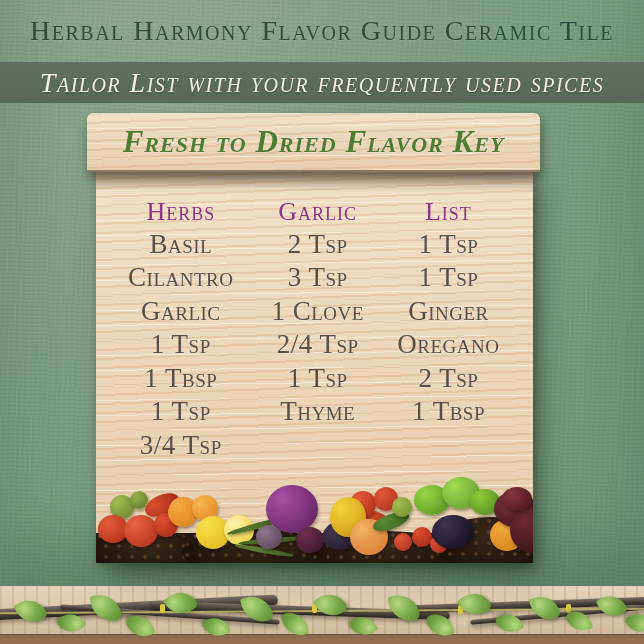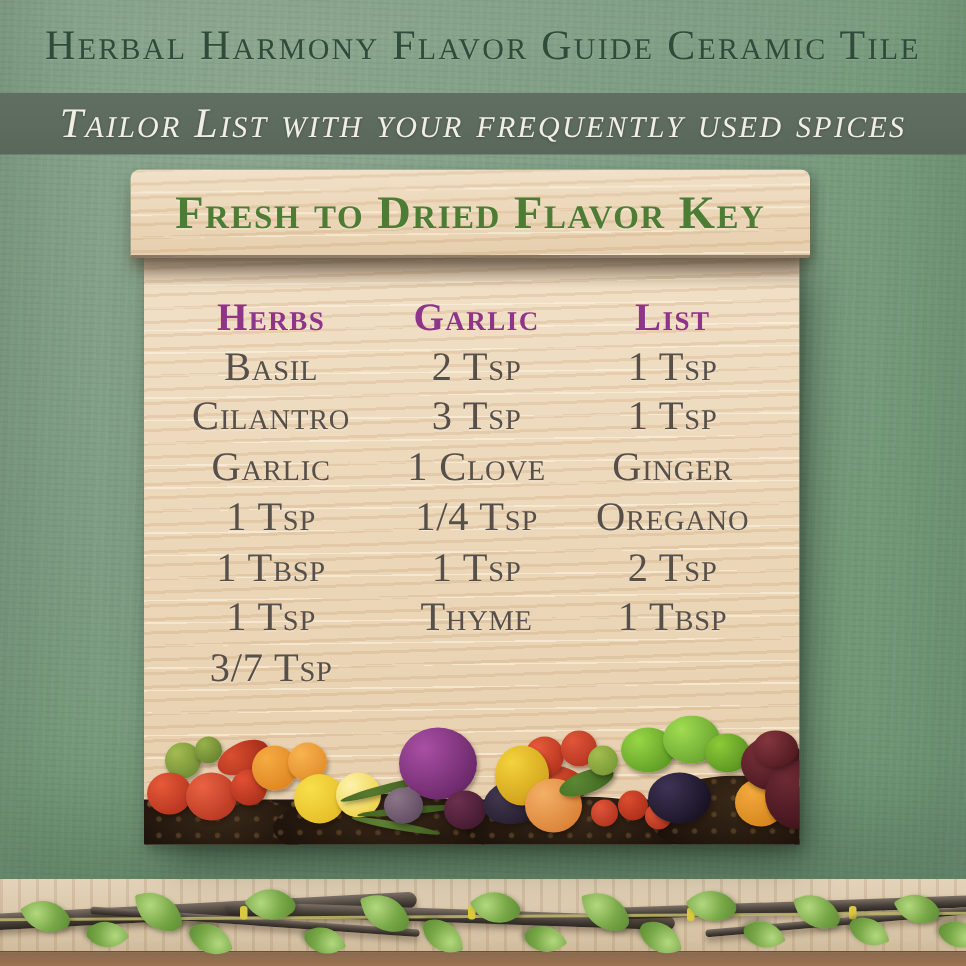--- a/index.html
+++ b/index.html
@@ -32,32 +32,32 @@
     background-image:
       repeating-linear-gradient(178deg, rgba(190,140,92,.20) 0 2px, rgba(0,0,0,0) 2px 9px),
       repeating-linear-gradient(179.3deg, rgba(255,246,228,.55) 0 1px, rgba(0,0,0,0) 1px 15px),
       linear-gradient(180deg,#f1e1c8 0%,#ecd8ba 45%,#e6cfae 100%);}
   .plank{position:absolute;left:0;top:0;width:100%;height:57px;z-index:3;
     border-radius:6px 6px 2px 2px;
     border-bottom:2px solid rgba(58,41,28,.55);
     box-shadow:0 10px 12px -2px rgba(70,48,30,.45), 3px 3px 8px rgba(30,45,35,.3);
     display:flex;align-items:center;justify-content:center;}
   .tile-title{font-variant:small-caps;font-weight:700;font-size:31px;letter-spacing:1px;
-    color:#4d7c34;text-shadow:0 1px 0 rgba(255,255,255,.25);}
+    color:#4d7c34;text-shadow:0 1px 0 rgba(255,255,255,.25);font-style:italic;}
   .board{position:absolute;left:9px;right:7px;top:47px;bottom:0;z-index:1;
     border-radius:2px 2px 4px 4px;
     box-shadow:10px 16px 26px -6px rgba(25,38,28,.55), 2px 4px 8px rgba(25,38,28,.3);}
   .board::before{content:"";position:absolute;left:0;right:0;top:10px;height:22px;
     background:linear-gradient(180deg, rgba(77,55,38,.40), rgba(77,55,38,0));}
 
   
   .key-table{position:absolute;left:0;right:0;top:34px;padding:0 14px 0 8px;
     display:grid;grid-template-columns:37% 29% 34%;grid-auto-rows:33.5px;}
   .key-table .hcell{height:36px;display:flex;align-items:center;justify-content:center;
-    font-variant:small-caps;font-weight:700;font-size:26px;letter-spacing:1px;color:#8e3589;}
+    font-variant:small-caps;font-weight:400;font-size:26px;letter-spacing:1px;color:#8e3589;}
   .key-table .cell{display:flex;align-items:center;justify-content:center;
     font-variant:small-caps;font-size:27px;letter-spacing:.5px;color:#57504a;
     text-shadow:0 1px 0 rgba(255,255,255,.2);}
 
   
   .veg-strip{position:absolute;left:0;right:0;bottom:0;height:86px;overflow:hidden;}
   .soil{position:absolute;left:0;right:0;bottom:0;height:30px;z-index:0;
     background-color:#221710;
     background-image:
       radial-gradient(circle at 4px 3px, rgba(126,95,58,.85) 1.5px, rgba(0,0,0,0) 2.4px),
@@ -109,29 +109,29 @@
         <div class="cell">Basil</div>
             <div class="cell">2 Tsp</div>
             <div class="cell">1 Tsp</div>
             <div class="cell">Cilantro</div>
             <div class="cell">3 Tsp</div>
             <div class="cell">1 Tsp</div>
             <div class="cell">Garlic</div>
             <div class="cell">1 Clove</div>
             <div class="cell">Ginger</div>
             <div class="cell">1 Tsp</div>
-            <div class="cell">1/4 Tsp</div>
+            <div class="cell">2/4 Tsp</div>
             <div class="cell">Oregano</div>
             <div class="cell">1 Tbsp</div>
             <div class="cell">1 Tsp</div>
             <div class="cell">2 Tsp</div>
             <div class="cell">1 Tsp</div>
             <div class="cell">Thyme</div>
             <div class="cell">1 Tbsp</div>
-            <div class="cell">3/7 Tsp</div>
+            <div class="cell">3/4 Tsp</div>
           </div>
         <div class="veg-strip">
           <div class="soil"></div>
         <div class="mound" style="left: -8px; bottom: -10px; width: 120px; height: 42px;"></div>
             <div class="mound" style="left: 86px; bottom: -12px; width: 150px; height: 46px;"></div>
             <div class="mound" style="left: 214px; bottom: -10px; width: 150px; height: 42px;"></div>
             <div class="mound" style="left: 336px; bottom: -8px; width: 120px; height: 54px;"></div>
             <div class="veg" style="left: 14px; bottom: 44px; width: 24px; height: 24px; background: radial-gradient(circle at 32% 28%, rgb(163, 188, 82), rgb(100, 127, 45)); transform: rotate(0deg);"></div>
             <div class="veg" style="left: 34px; bottom: 54px; width: 18px; height: 18px; background: radial-gradient(circle at 32% 28%, rgb(151, 178, 74), rgb(92, 118, 40)); transform: rotate(0deg);"></div>
             <div class="veg" style="left: 48px; bottom: 48px; width: 36px; height: 20px; background: radial-gradient(circle at 32% 28%, rgb(217, 79, 48), rgb(156, 36, 20)); transform: rotate(-25deg);"></div>

